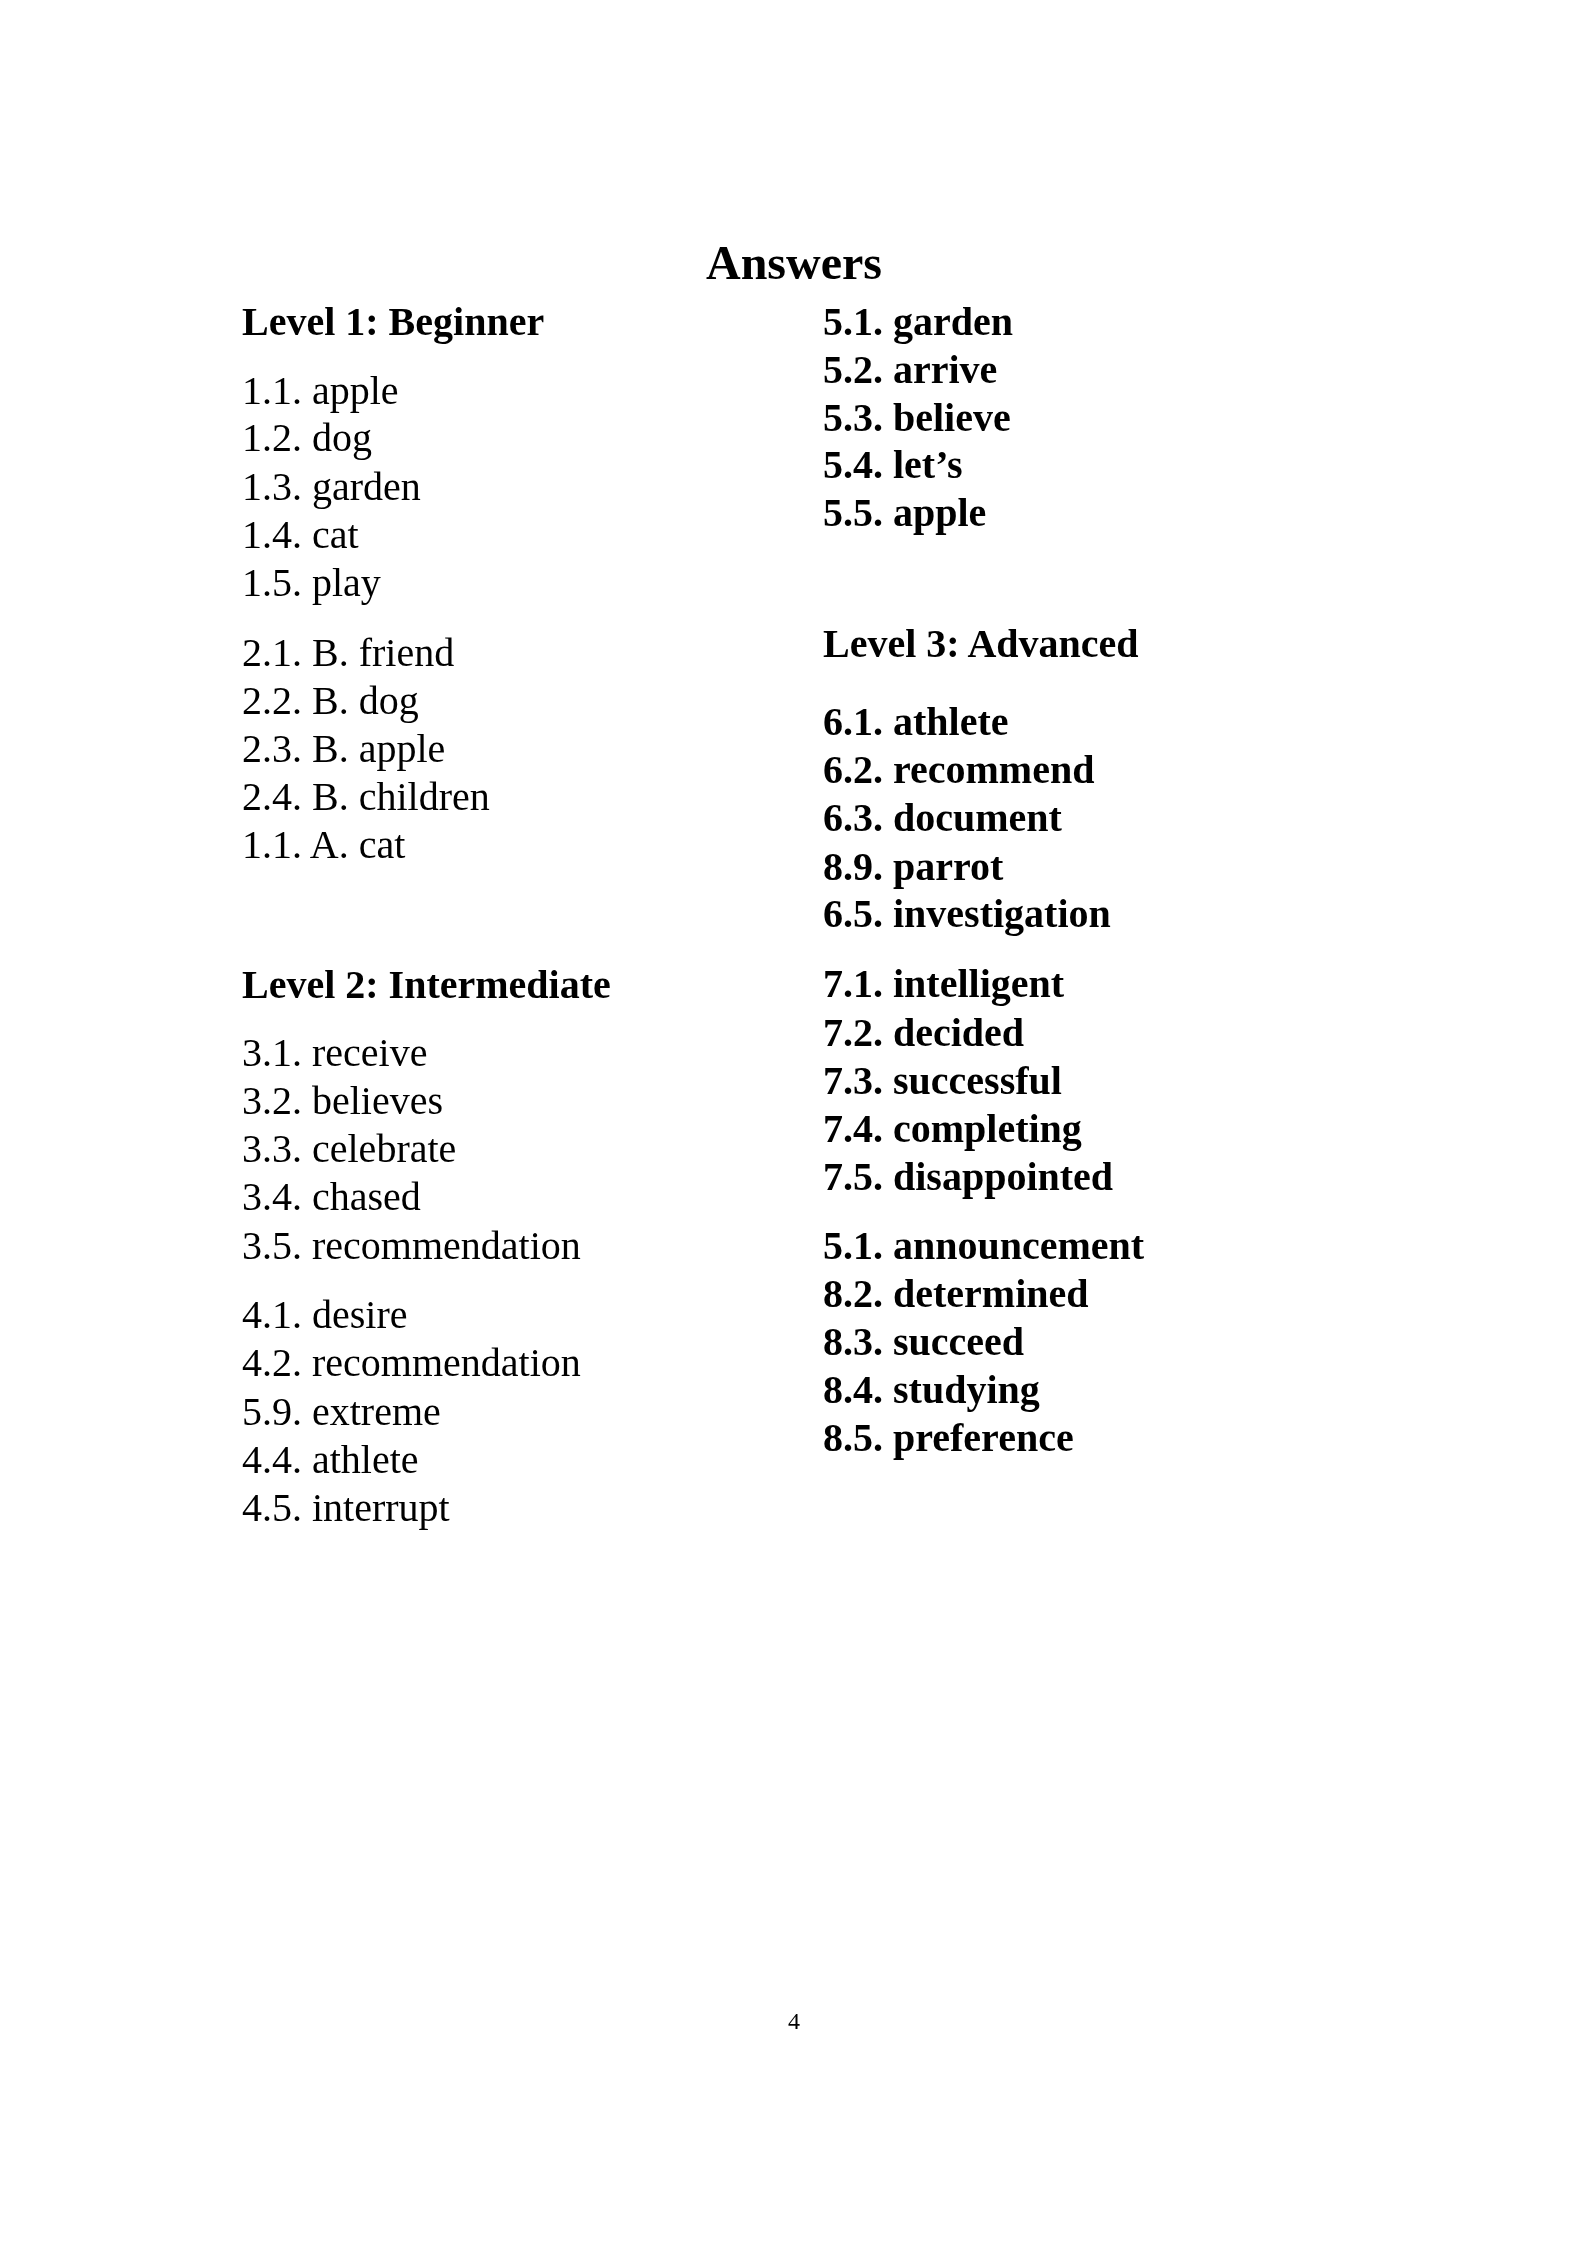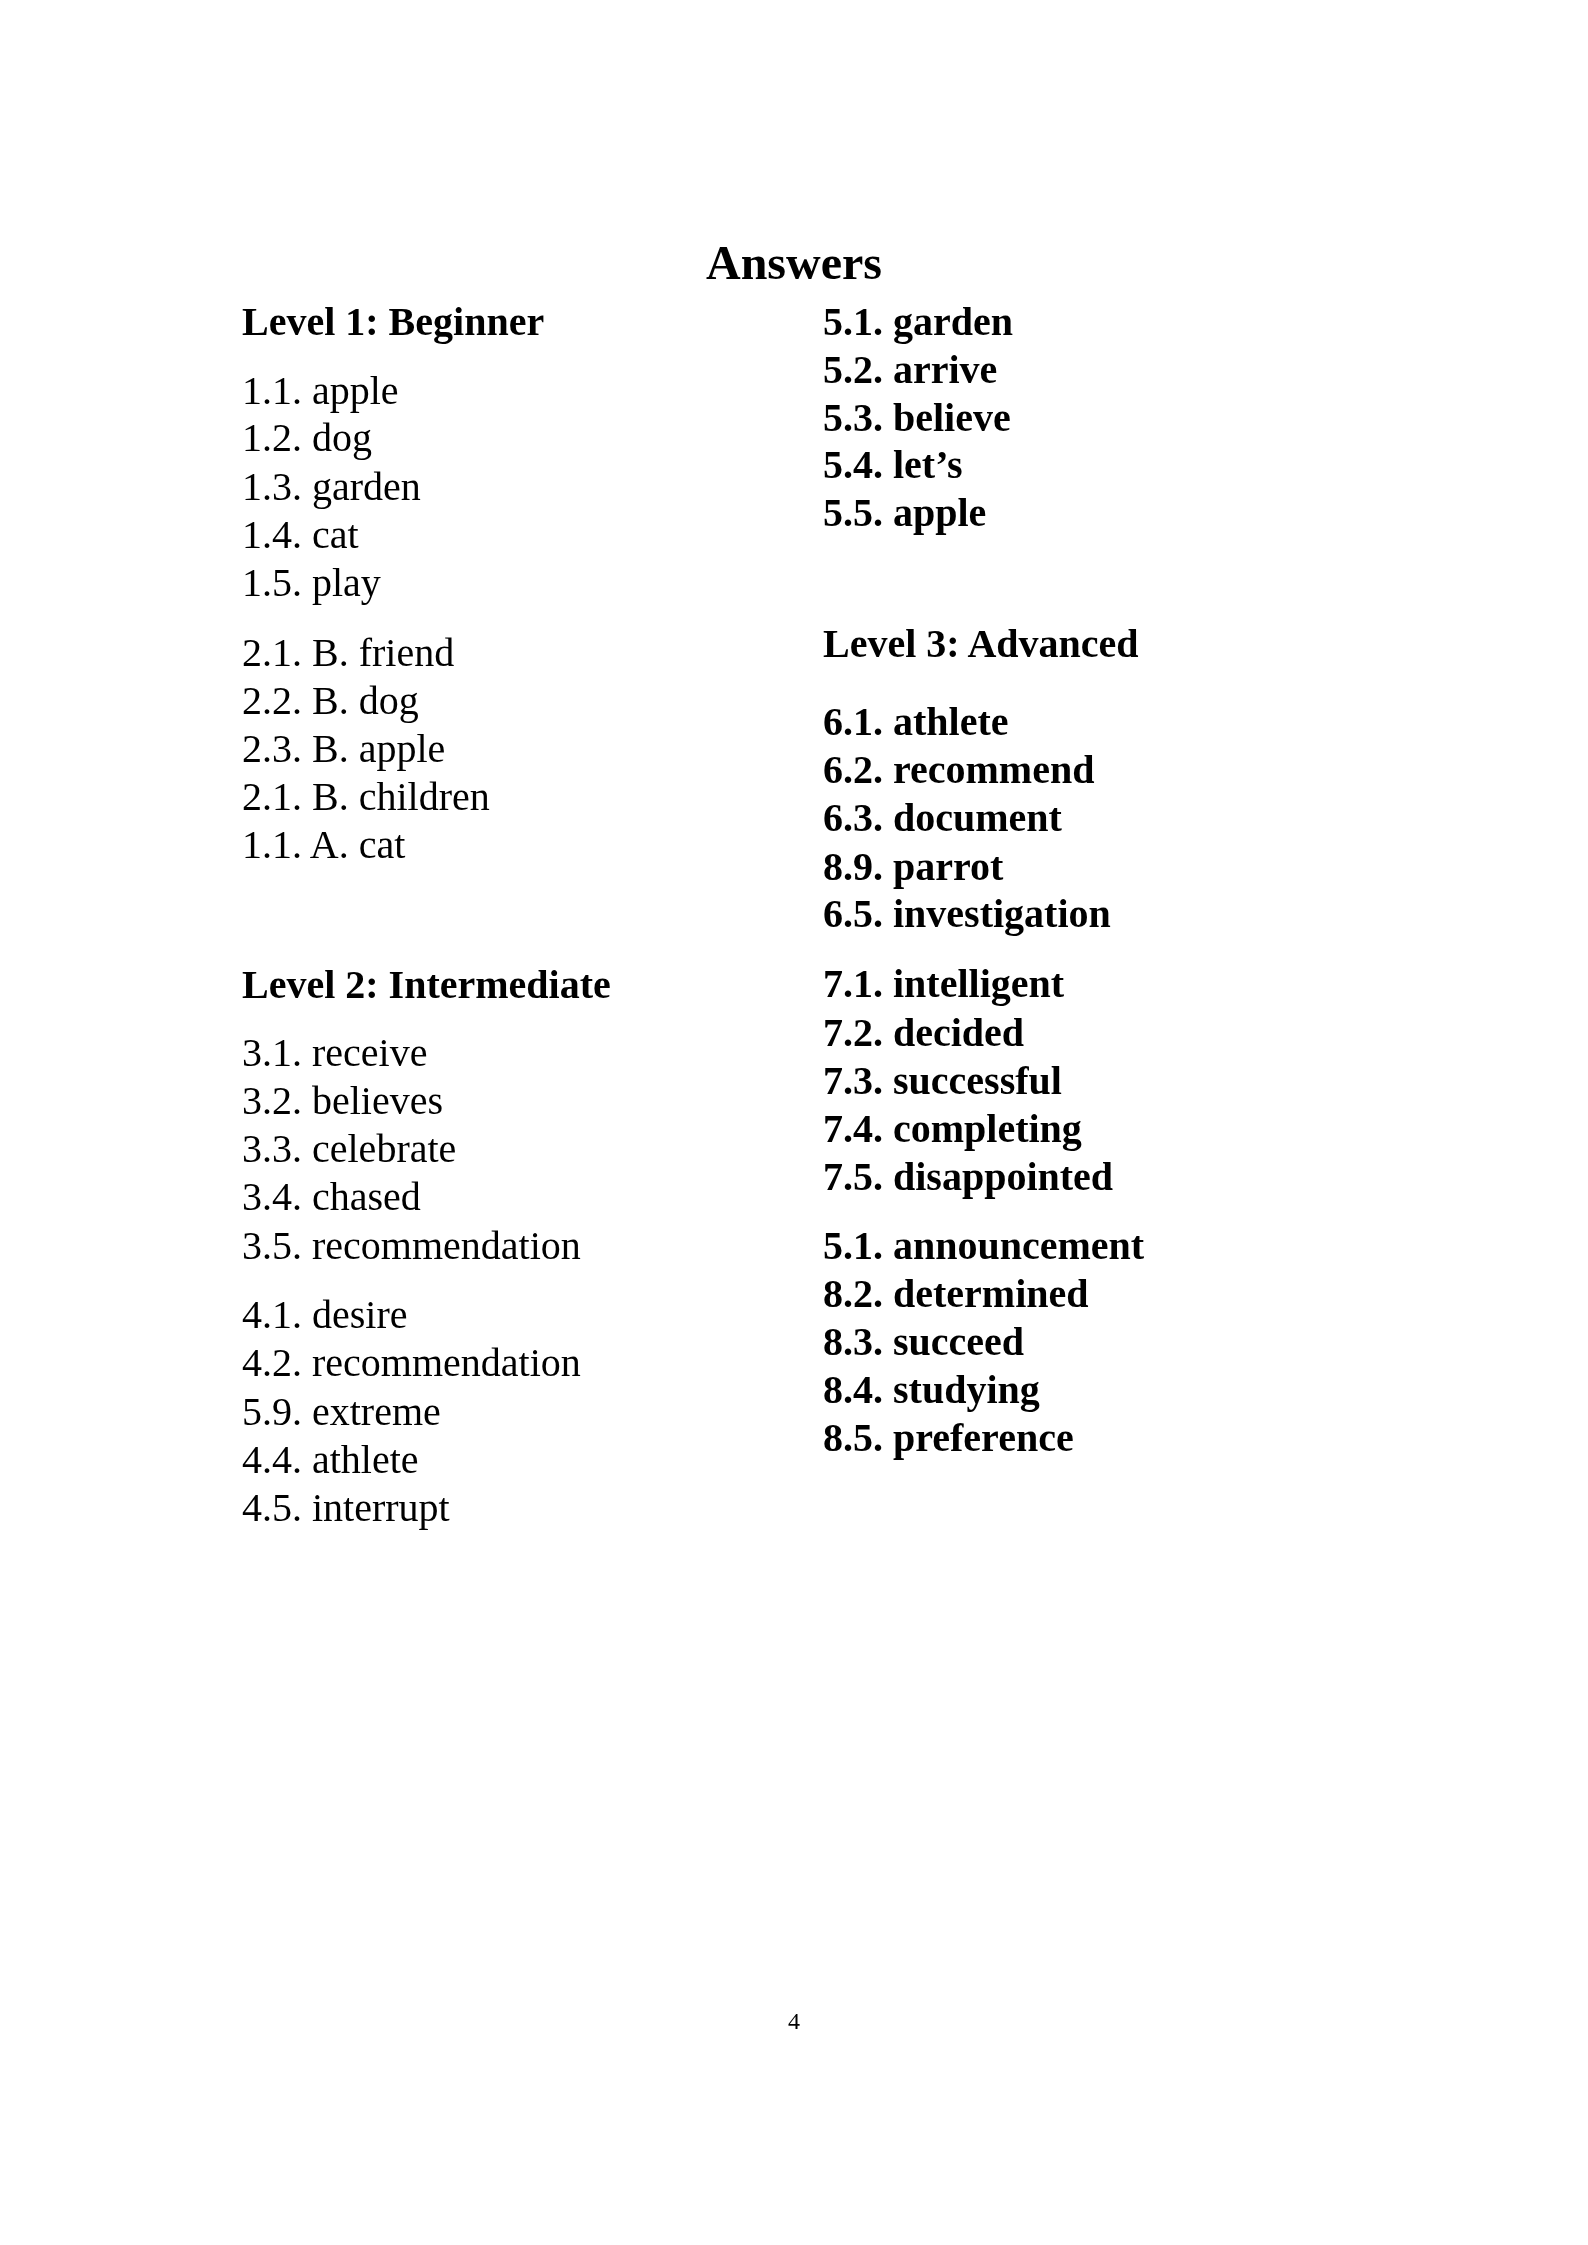--- a/index.html
+++ b/index.html
@@ -27,21 +27,21 @@
       <div class="line col-left" style="top:422px">1.2. dog</div>
       <div class="line col-left" style="top:471px">1.3. garden</div>
       <div class="line col-left" style="top:519px">1.4. cat</div>
       <div class="line col-left" style="top:567px">1.5. play</div>
     </div>
 
     <div>
       <div class="line col-left" style="top:637px">2.1. B. friend</div>
       <div class="line col-left" style="top:685px">2.2. B. dog</div>
       <div class="line col-left" style="top:733px">2.3. B. apple</div>
-      <div class="line col-left" style="top:781px">2.1. B. children</div>
+      <div class="line col-left" style="top:781px">2.4. B. children</div>
       <div class="line col-left" style="top:829px">1.1. A. cat</div>
     </div>
 
     <div class="line heading col-left" style="top:969px">Level 2: Intermediate</div>
 
     <div>
       <div class="line col-left" style="top:1037px">3.1. receive</div>
       <div class="line col-left" style="top:1085px">3.2. believes</div>
       <div class="line col-left" style="top:1133px">3.3. celebrate</div>
       <div class="line col-left" style="top:1181px">3.4. chased</div>

